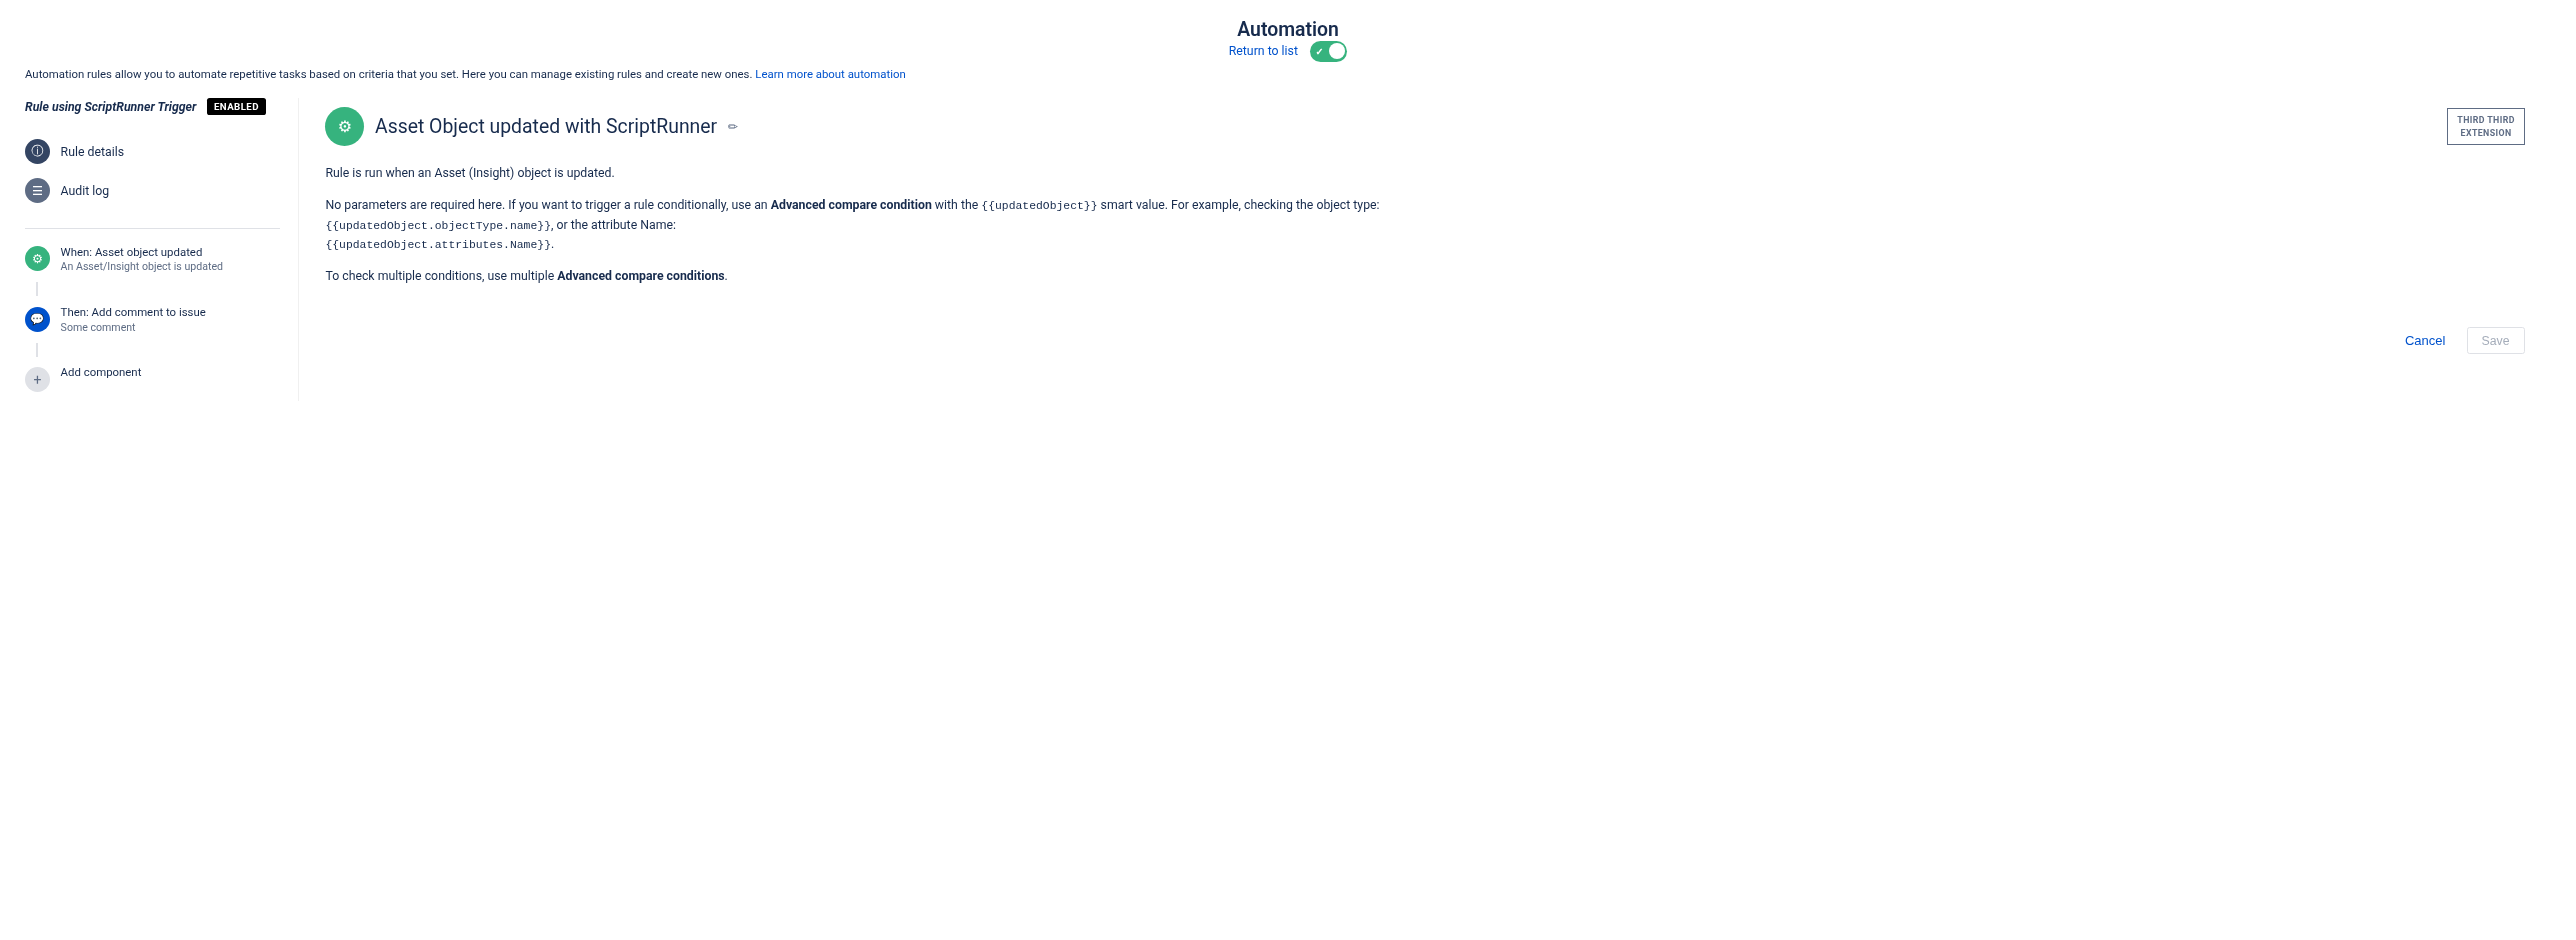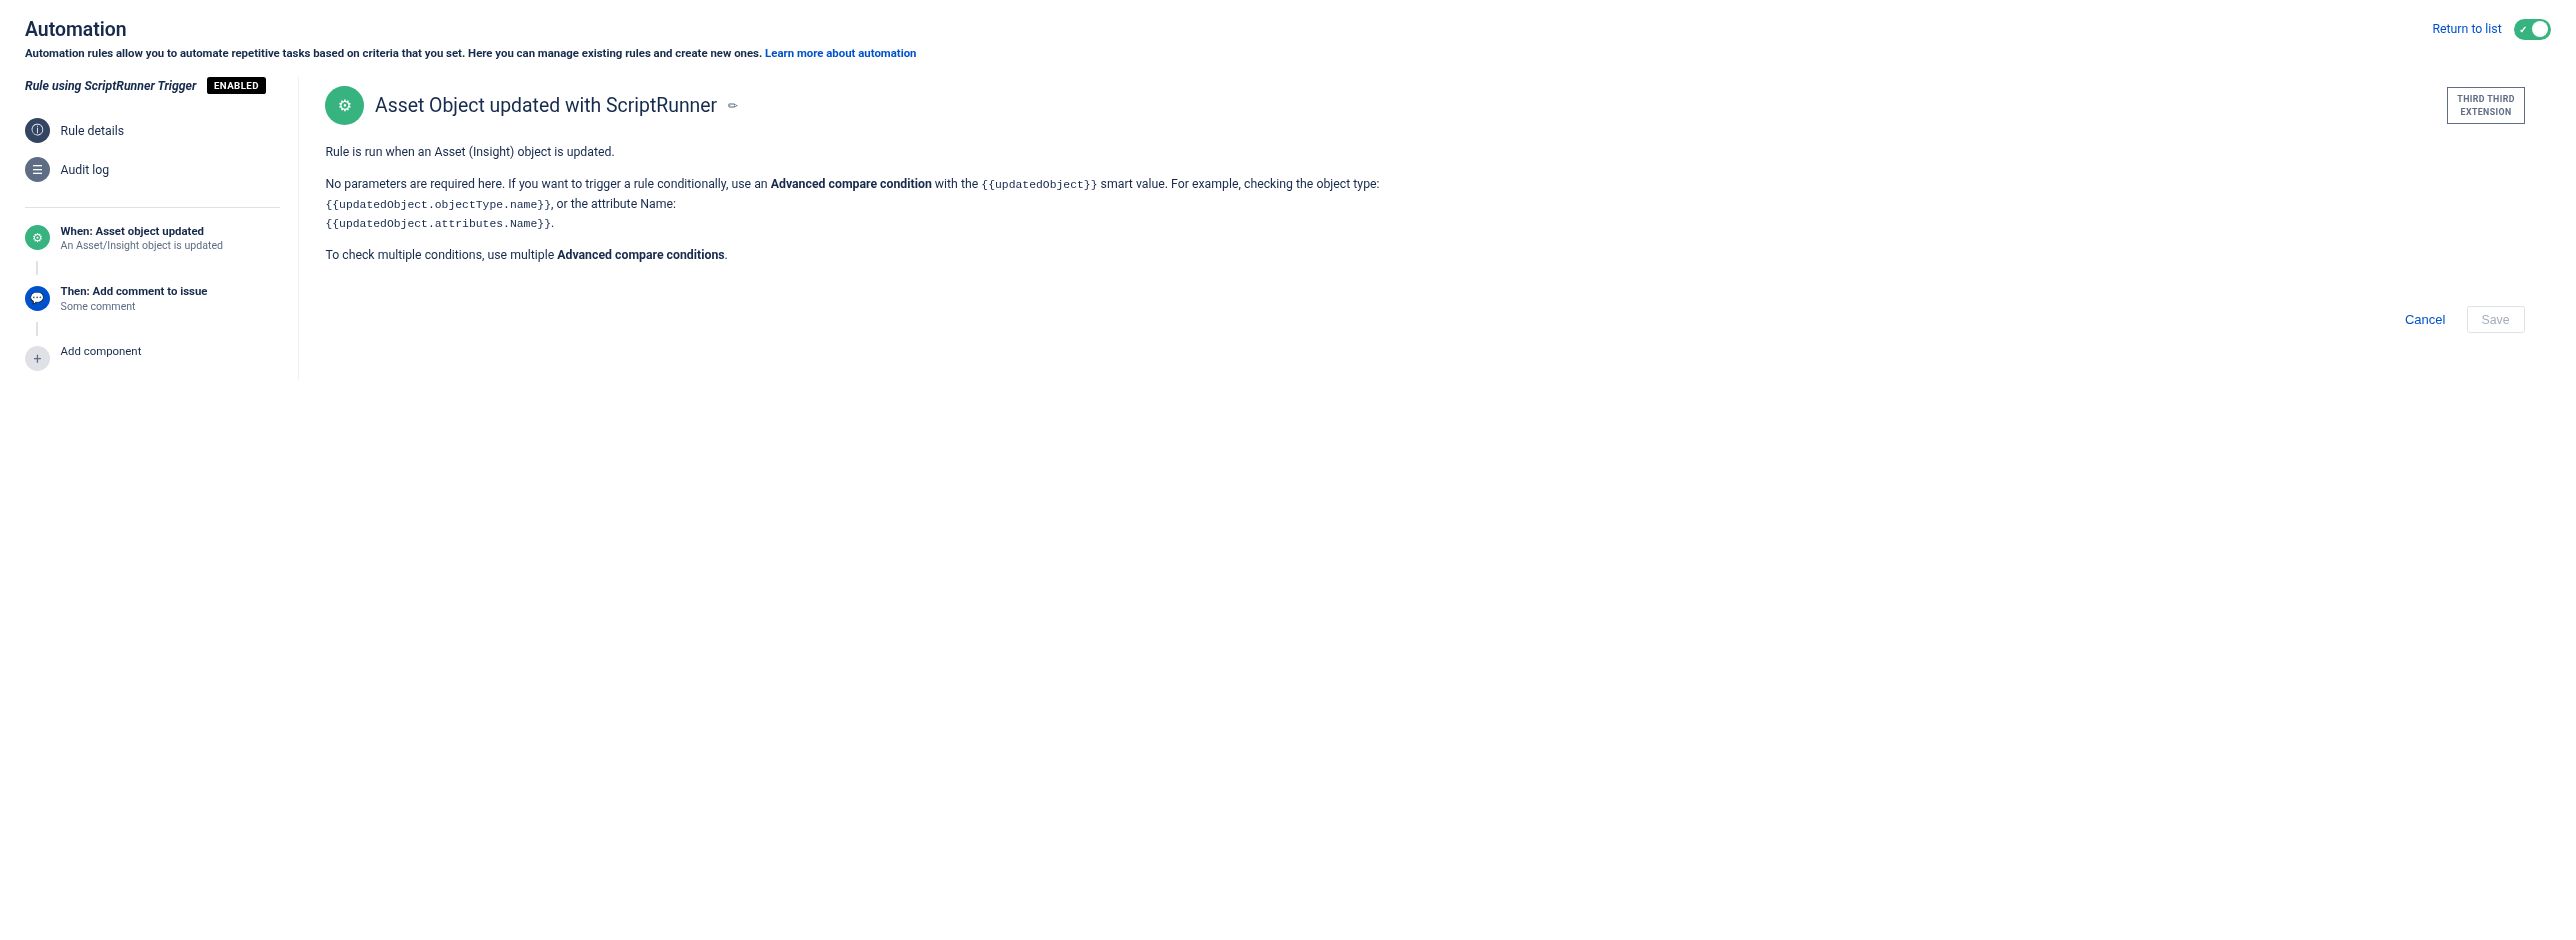--- a/index.html
+++ b/index.html
@@ -12,20 +12,21 @@
     .page {
       width: 100%;
       min-height: 100vh;
       padding: 17.6px 25px;
     }
     .header-row {
       display: flex;
       align-items: center;
       justify-content: space-between;
       margin-bottom: 5.3px;
+      flex-direction: column;
     }
     .page-title {
       font-size: 19.4px;
       font-weight: 600;
       color: #172b4d;
     }
     .header-right {
       display: flex;
       align-items: center;
       gap: 12.3px;
@@ -60,21 +61,20 @@
       position: absolute;
       left: 5.3px;
       color: #fff;
       font-size: 9.7px;
       font-weight: bold;
     }
     .subtitle {
       font-size: 11.4px;
       color: #172b4d;
       margin-bottom: 17.6px;
-      font-weight: bold;
     }
     .learn-link {
       color: #0052cc;
       text-decoration: none;
       cursor: pointer;
     }
     .main-layout {
       display: flex;
       gap: 0;
     }
@@ -171,21 +171,21 @@
     .pipeline-icon.gray {
       background: #dfe1e6;
       color: #5e6c84;
     }
     .pipeline-item-text {
       display: flex;
       flex-direction: column;
       gap: 1.8px;
     }
     .pipeline-item-title {
-      font-weight: 700;
+      font-weight: 400;
       font-size: 11.4px;
       color: #172b4d;
     }
     .pipeline-item-subtitle {
       font-size: 10.6px;
       color: #5e6c84;
     }
     .pipeline-connector {
       width: 1.8px;
       height: 14px;

